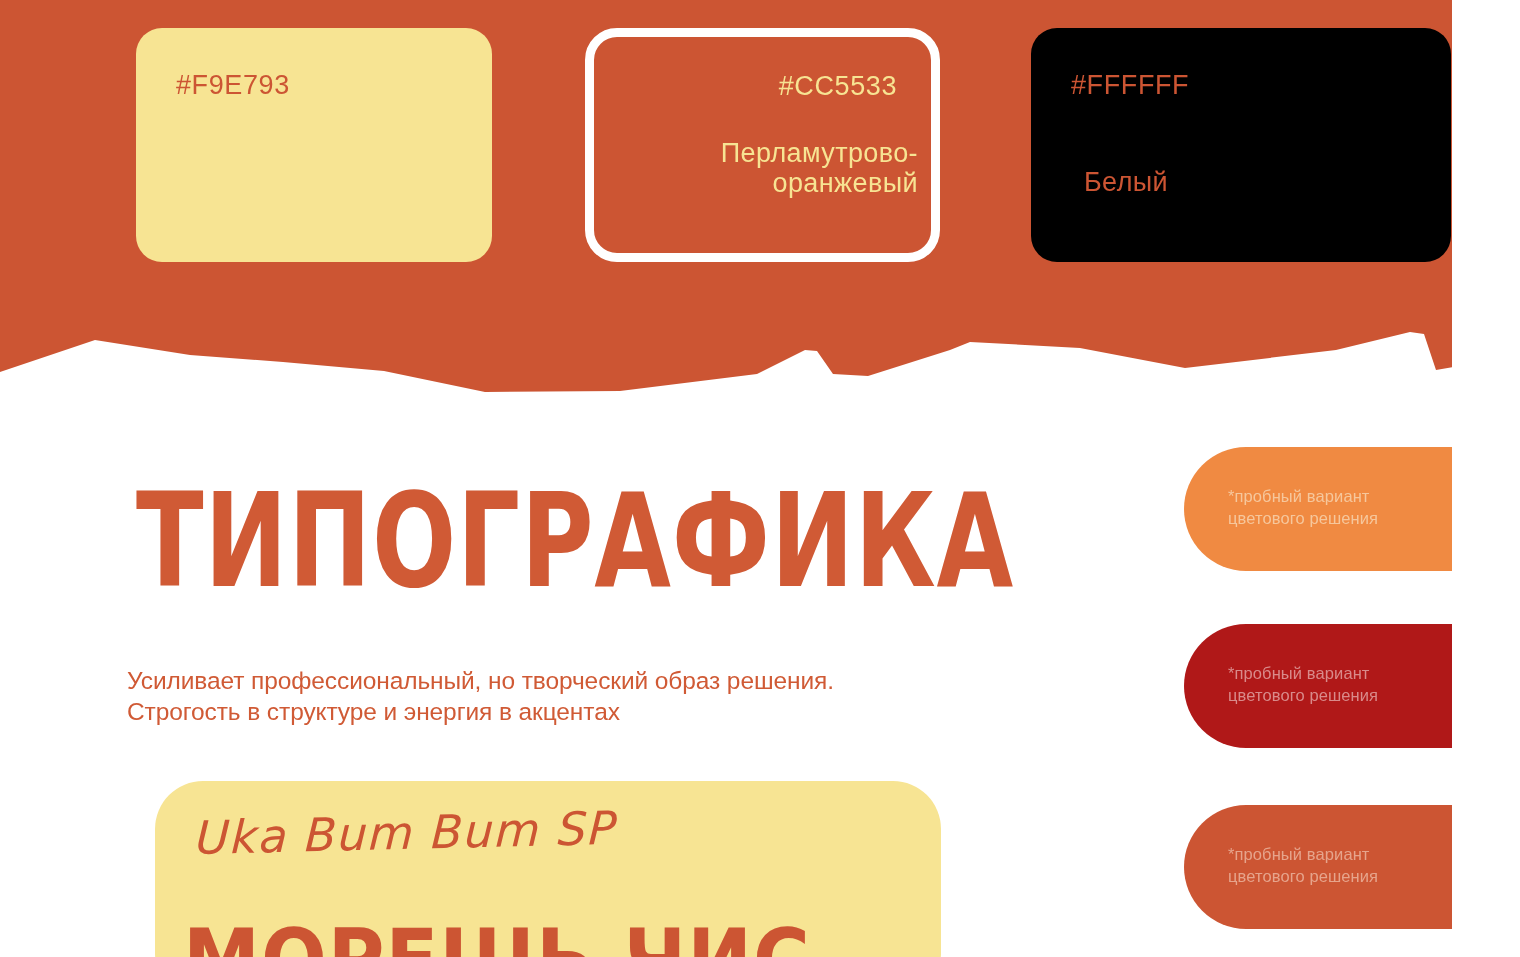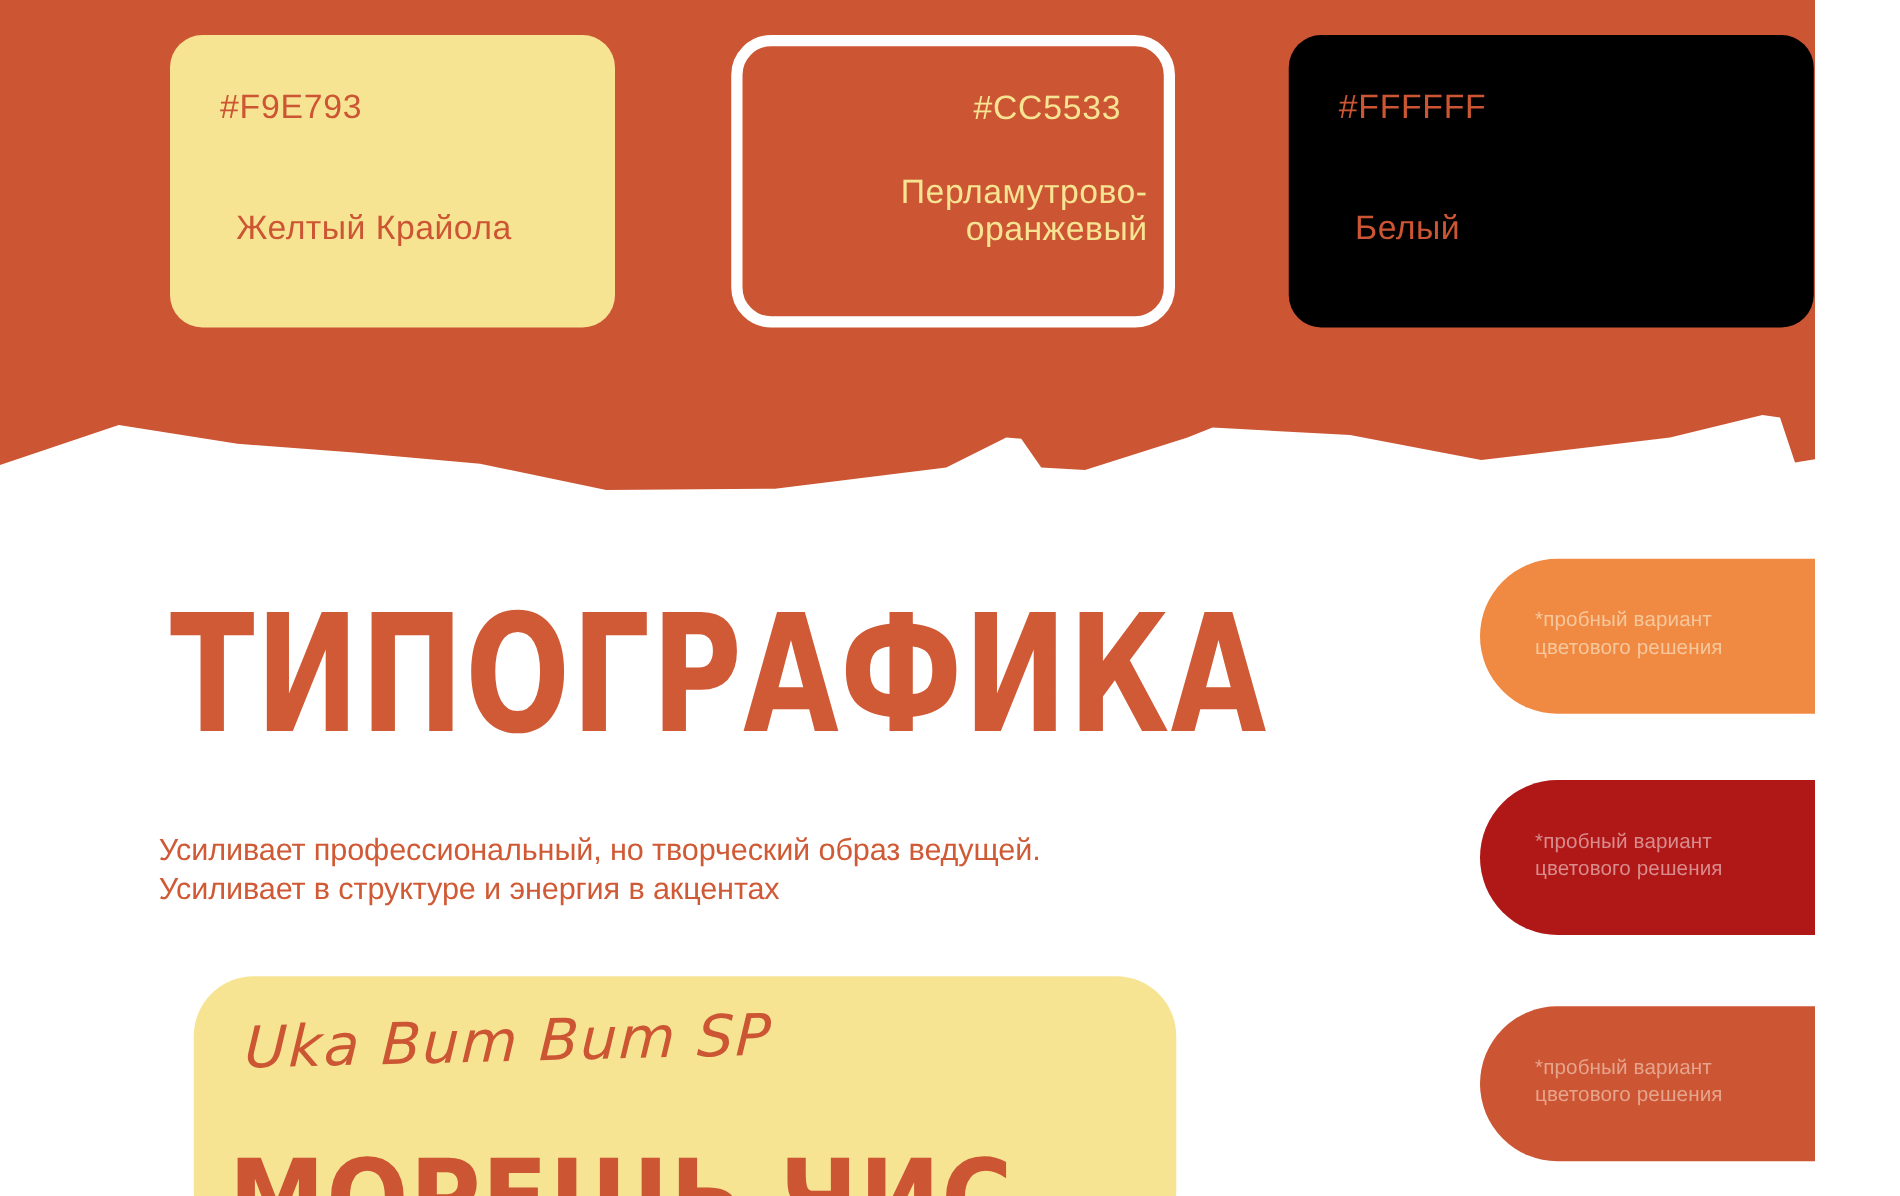--- a/index.html
+++ b/index.html
@@ -184,36 +184,35 @@
 <body>
 
 <div id="page">
 
   <svg id="banner-shape" viewBox="0 0 1520 400" preserveAspectRatio="none" aria-hidden="true">
     <polygon fill="#CC5533" points="0,0 1520,0 1520,356 1436,370 1424,334 1410,332 1336,350 1185,368 1080,348 970,342 950,350 868,376 833,374 817,351 805,350 757,374 620,391 485,392 384,371 283,362 190,355 95,340 0,372"></polygon>
   </svg>
 
   <div class="swatch" id="swatch-yellow">
     <p class="swatch-hex">#F9E793</p>
-    <p class="swatch-name">Желтый Крайола</p>
   </div>
 
   <div class="swatch" id="swatch-orange">
     <p class="swatch-hex">#CC5533</p>
     <p class="swatch-name">Перламутрово-оранжевый</p>
   </div>
 
   <div class="swatch" id="swatch-white">
     <p class="swatch-hex">#FFFFFF</p>
     <p class="swatch-name">Белый</p>
   </div>
 
   <h1 id="type-heading">ТИПОГРАФИКА</h1>
 
-  <p id="type-subtitle"><span>Усиливает профессиональный, но творческий образ ведущей.</span><br><span>Усиливает в структуре и энергия в акцентах</span></p>
+  <p id="type-subtitle"><span>Усиливает профессиональный, но творческий образ решения.</span><br><span>Строгость в структуре и энергия в акцентах</span></p>
 
   <div id="specimen-card">
     <p id="specimen-script">Uka Bum Bum SP</p>
     <p id="specimen-display">МОРЕШЬ ЧИС</p>
   </div>
 
   <div class="trial-pill" id="trial-pill-1">
     <p><span>*пробный вариант</span><br><span>цветового решения</span></p>
   </div>
 

